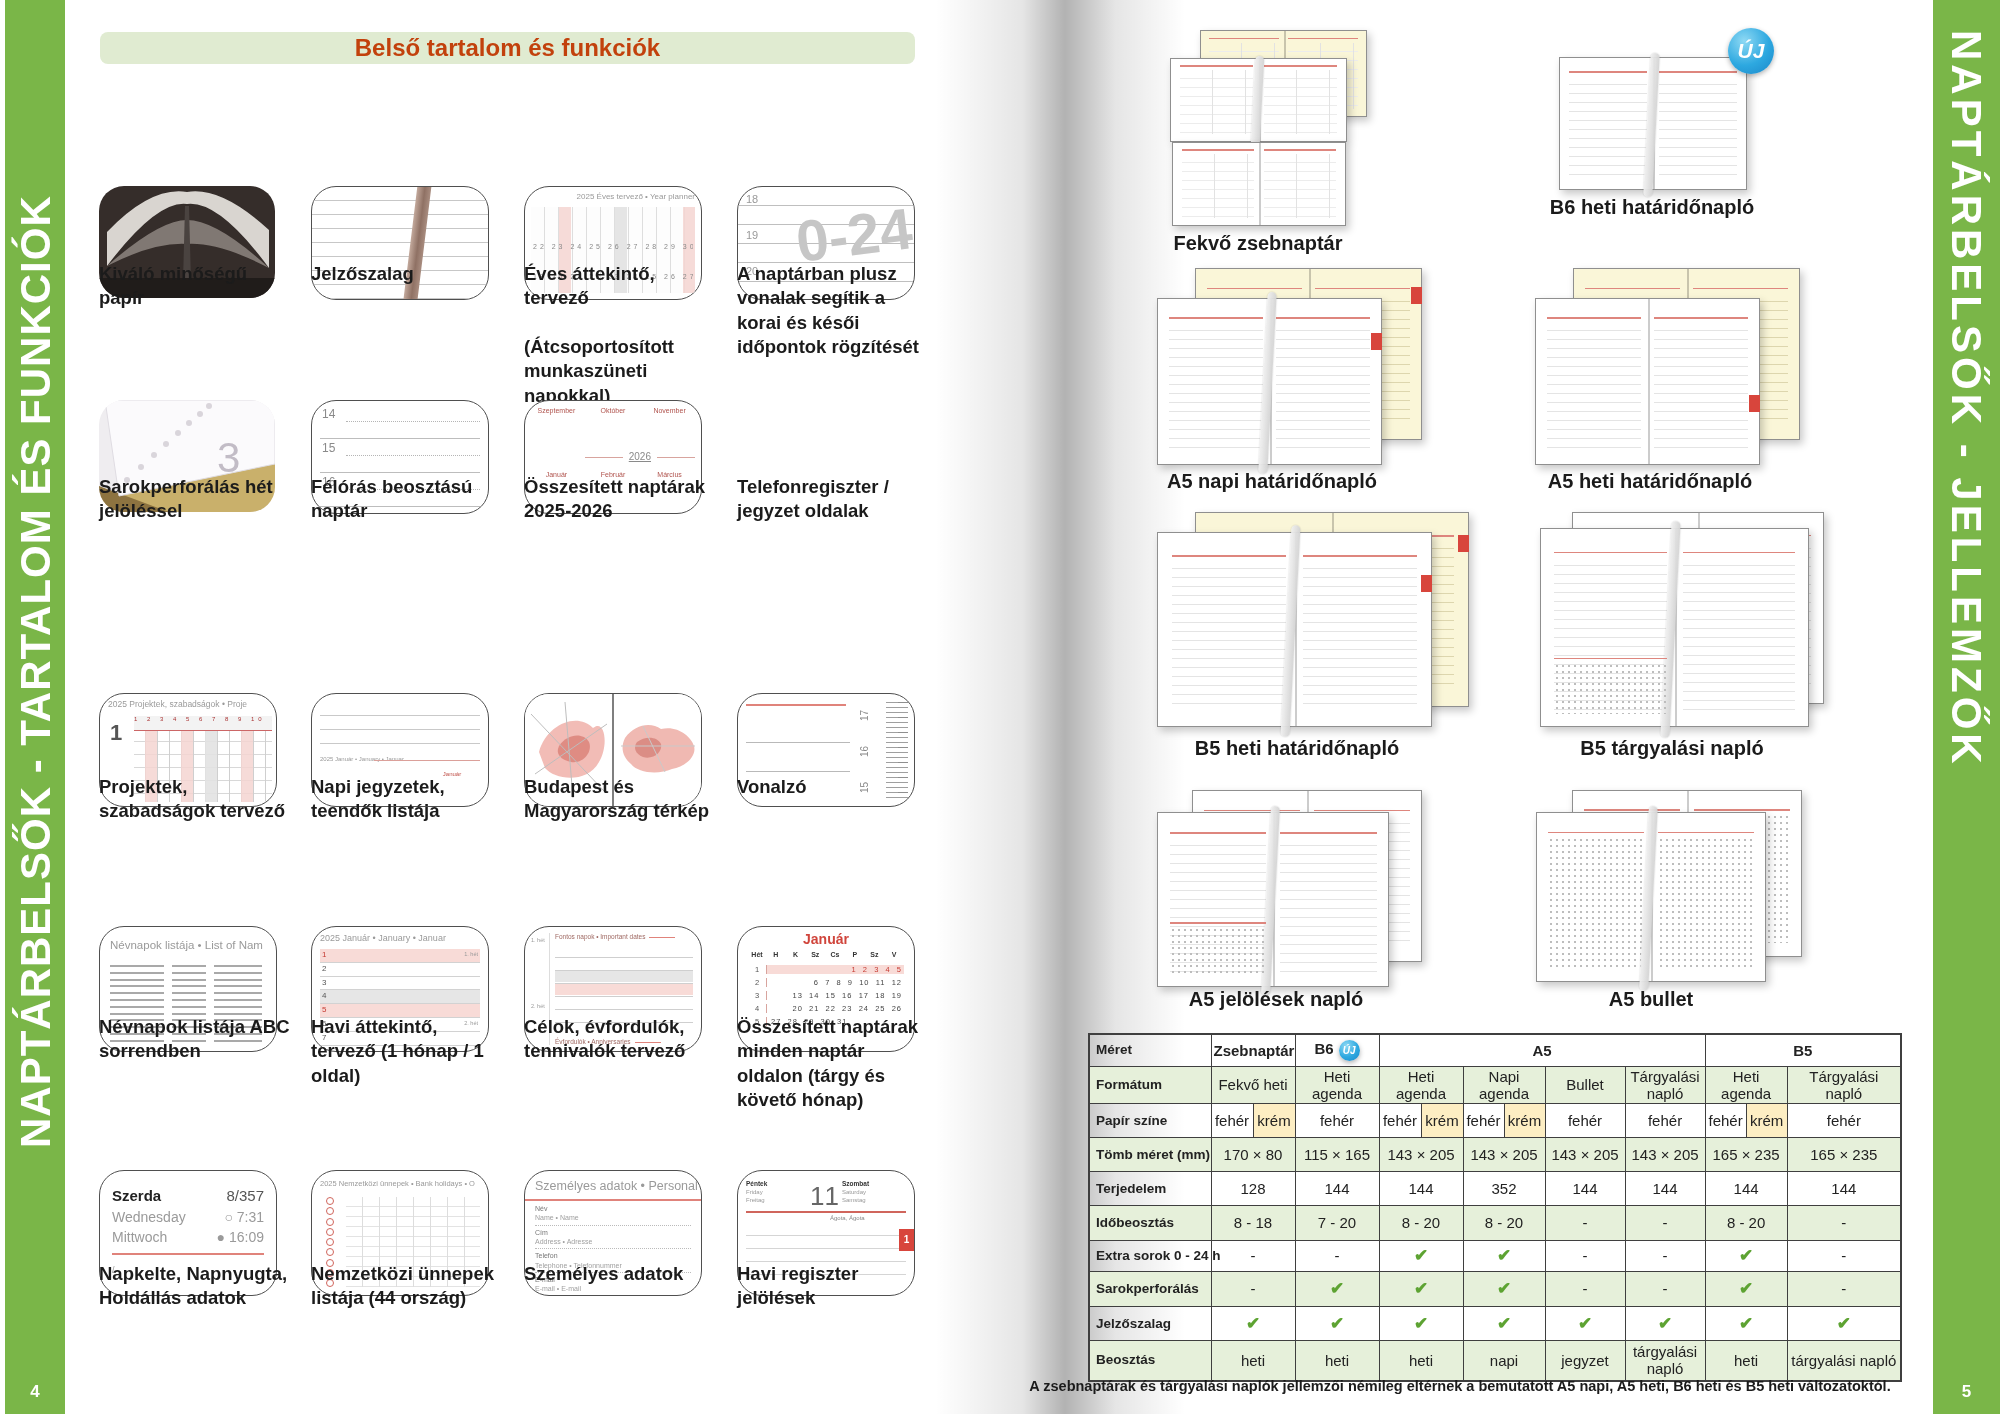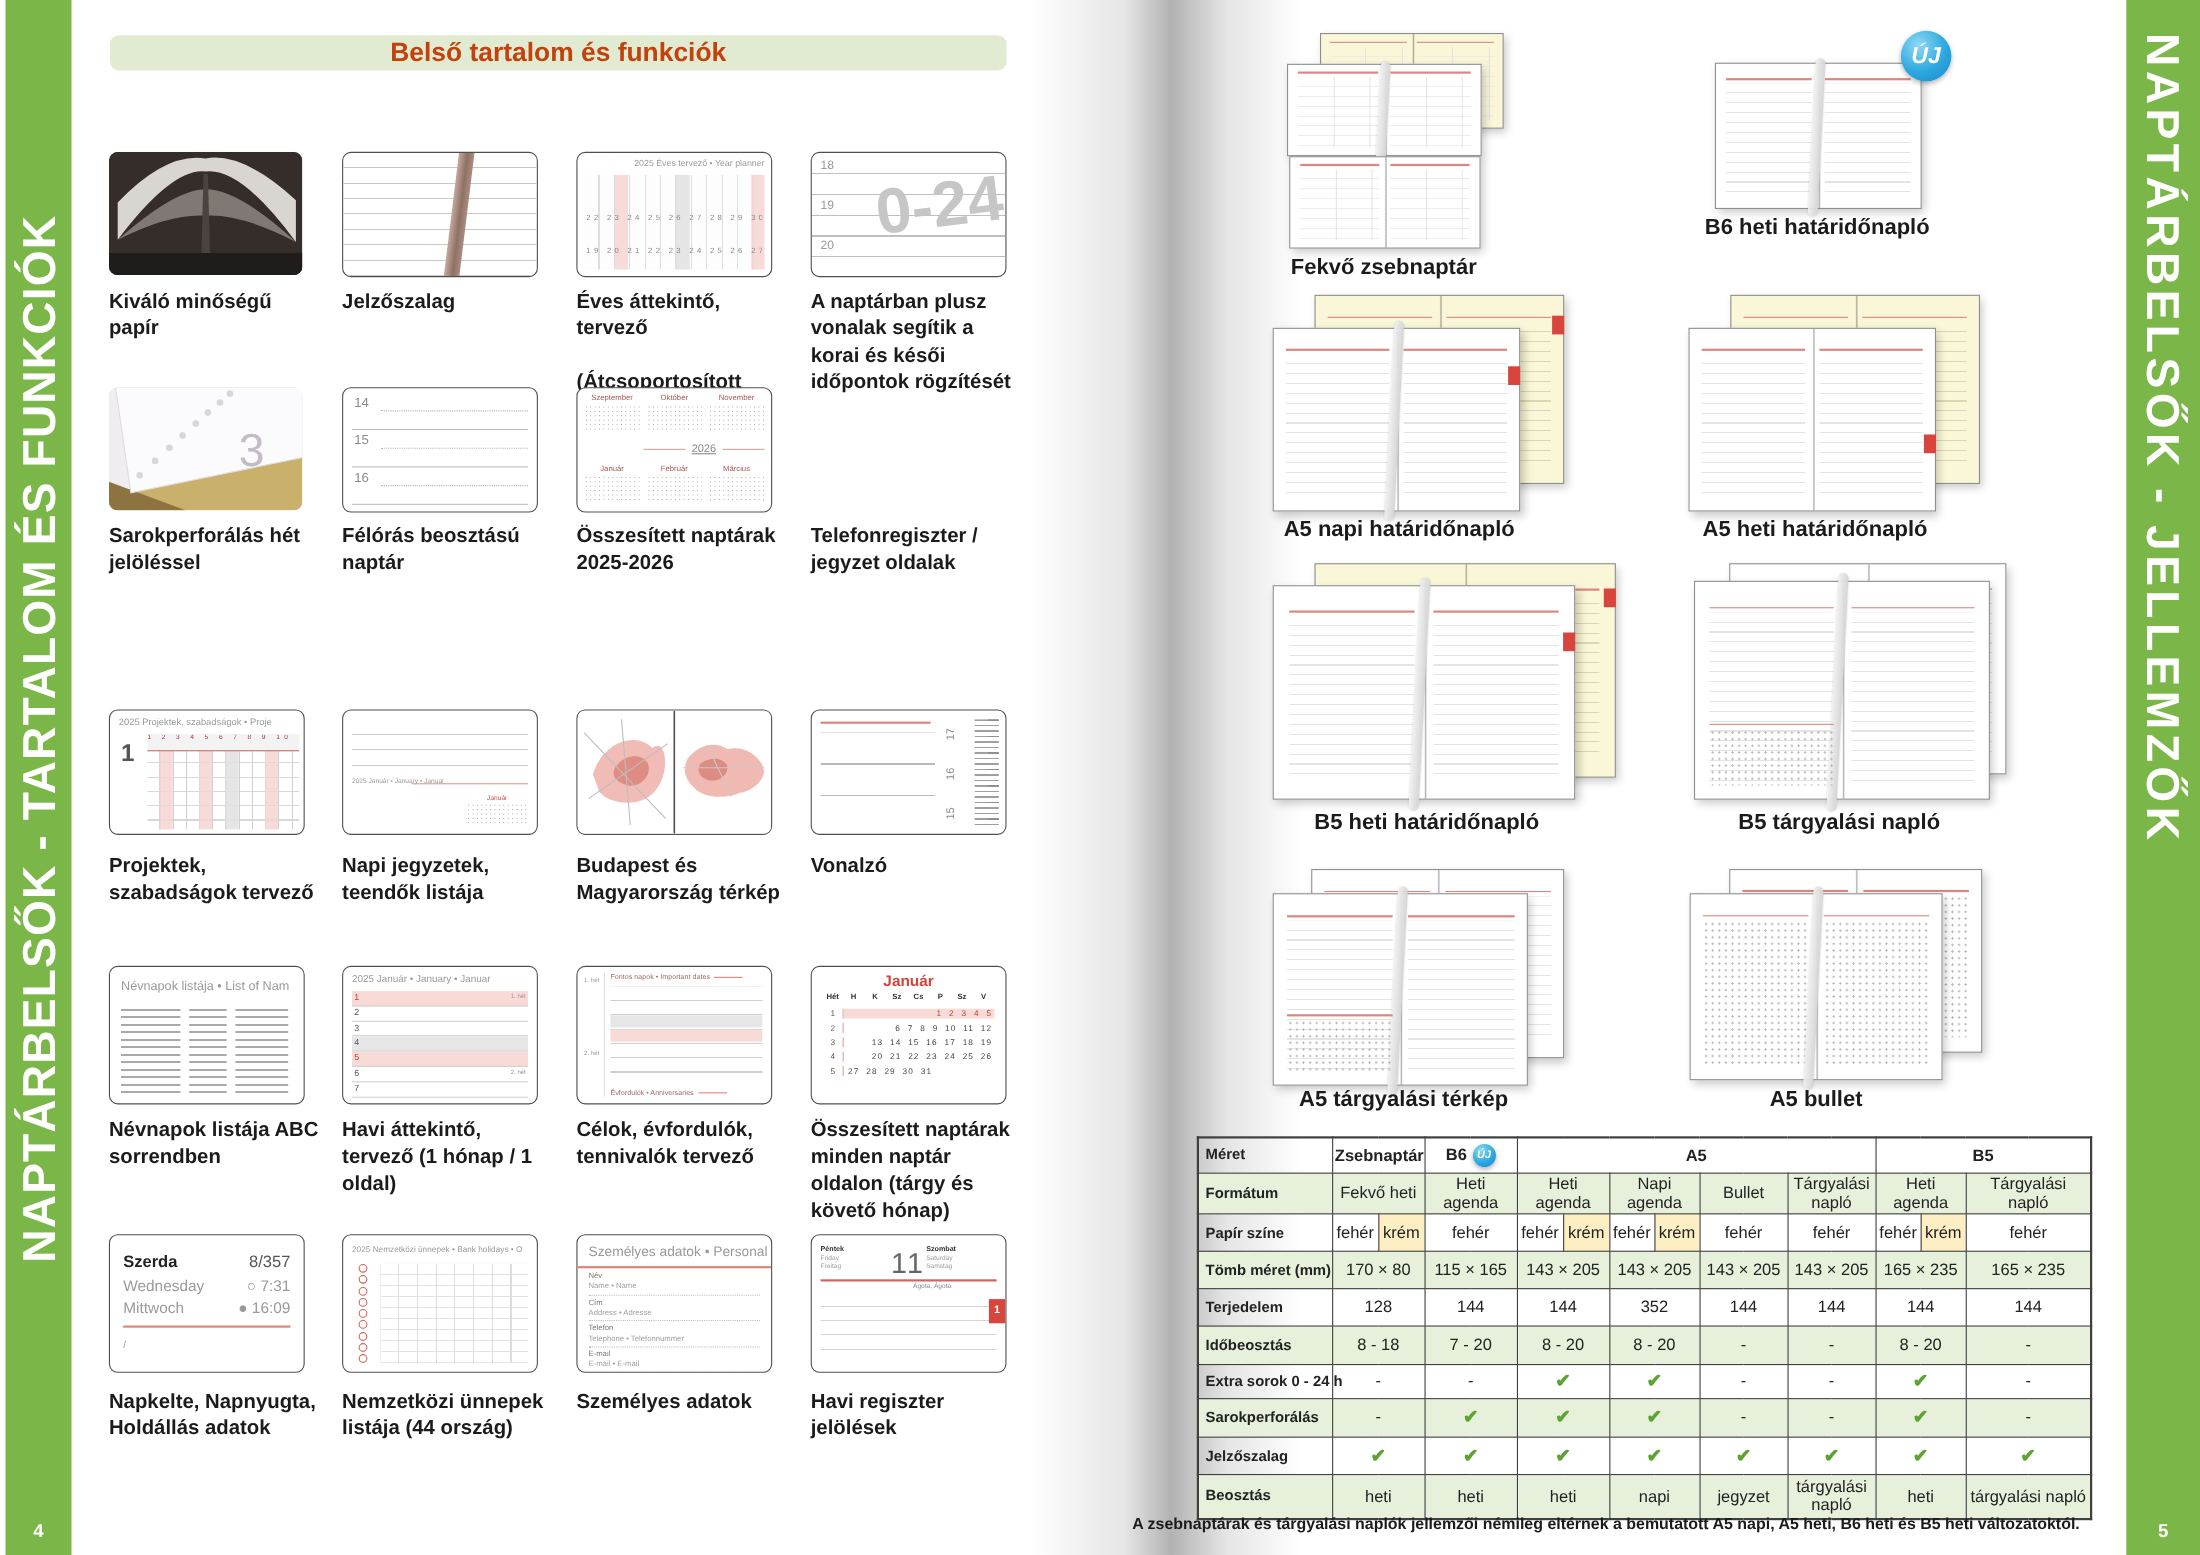--- a/index.html
+++ b/index.html
@@ -17,21 +17,21 @@
   .pagenum{position:absolute;color:#fff;font-weight:bold;font-size:17px;text-align:center;top:1382px;}
   .pn-left{left:5px;width:60px;}
   .pn-right{left:1933px;width:67px;}
   
   .spine{position:absolute;top:0;bottom:0;left:935px;width:250px;
     background:linear-gradient(to right, rgba(0,0,0,0) 0%, rgba(0,0,0,0.10) 35%, rgba(0,0,0,0.30) 52%, rgba(0,0,0,0.10) 72%, rgba(0,0,0,0) 100%);}
   
   .hdr-band{position:absolute;left:100px;top:32px;width:815px;height:32px;background:#e0ebd1;border-radius:8px;}
   .hdr-title{width:100%;text-align:center;font-size:24px;font-weight:bold;line-height:32px;color:#c2410c;}
   
-  .thumb{position:absolute;width:176px;background:#fff;border:1.5px solid #4f4f4f;border-radius:8px;overflow:hidden;}
+  .thumb{position:absolute;width:176px;background:#fff;border:1.5px solid #4f4f4f;border-radius:25px;overflow:hidden;margin-top:48px;}
   .thumb.photo{border:none;}
   .cap{position:absolute;width:192px;font-size:18.5px;font-weight:bold;line-height:1.32;color:#1b1b1b;}
   .cap .note{margin-top:24px;}
   .tlines{position:absolute;inset:0;background-image:repeating-linear-gradient(to bottom,transparent 0 13px,#c7c7c7 13px 14px);}
   .ribbon2{position:absolute;left:98px;top:-8px;width:14px;height:135px;transform:rotate(7deg);
            background:linear-gradient(90deg,#c3a99c,#8f7164 55%,#a98d80);border-radius:2px;}
   .t3h{position:absolute;right:6px;top:5px;font-size:8px;color:#9a9a9a;}
   .t3grid{position:absolute;left:6px;right:6px;top:20px;bottom:6px;
           background-image:repeating-linear-gradient(90deg,#fdfdfd 0 13px,#dedede 13px 14px);}
   .t3col{position:absolute;top:0;bottom:0;width:13px;}
@@ -603,21 +603,21 @@
       <div class="pp l"></div>
       <div class="pp r"></div>
   </div>
   <div class="sp" style="left:1157px;top:812px;width:230px;height:173px">
     <div class="fold"></div>
       <div class="pp l"></div>
       <div class="pp r"></div>
       <div class="ribn"></div>
     <div class="pp l dots" style="top:66%;bottom:6%"></div>
   </div>
-  <div class="prod-cap" style="left:1126px;top:988px">A5 tárgyalási térkép</div>
+  <div class="prod-cap" style="left:1126px;top:988px">A5 jelölések napló</div>
 
   <div class="sp" style="left:1572px;top:790px;width:228px;height:165px">
     <div class="fold"></div>
       <div class="pp l dots"></div>
       <div class="pp r dots"></div>
   </div>
   <div class="sp" style="left:1536px;top:812px;width:228px;height:168px">
     <div class="fold"></div>
       <div class="pp l dots"></div>
       <div class="pp r dots"></div>

